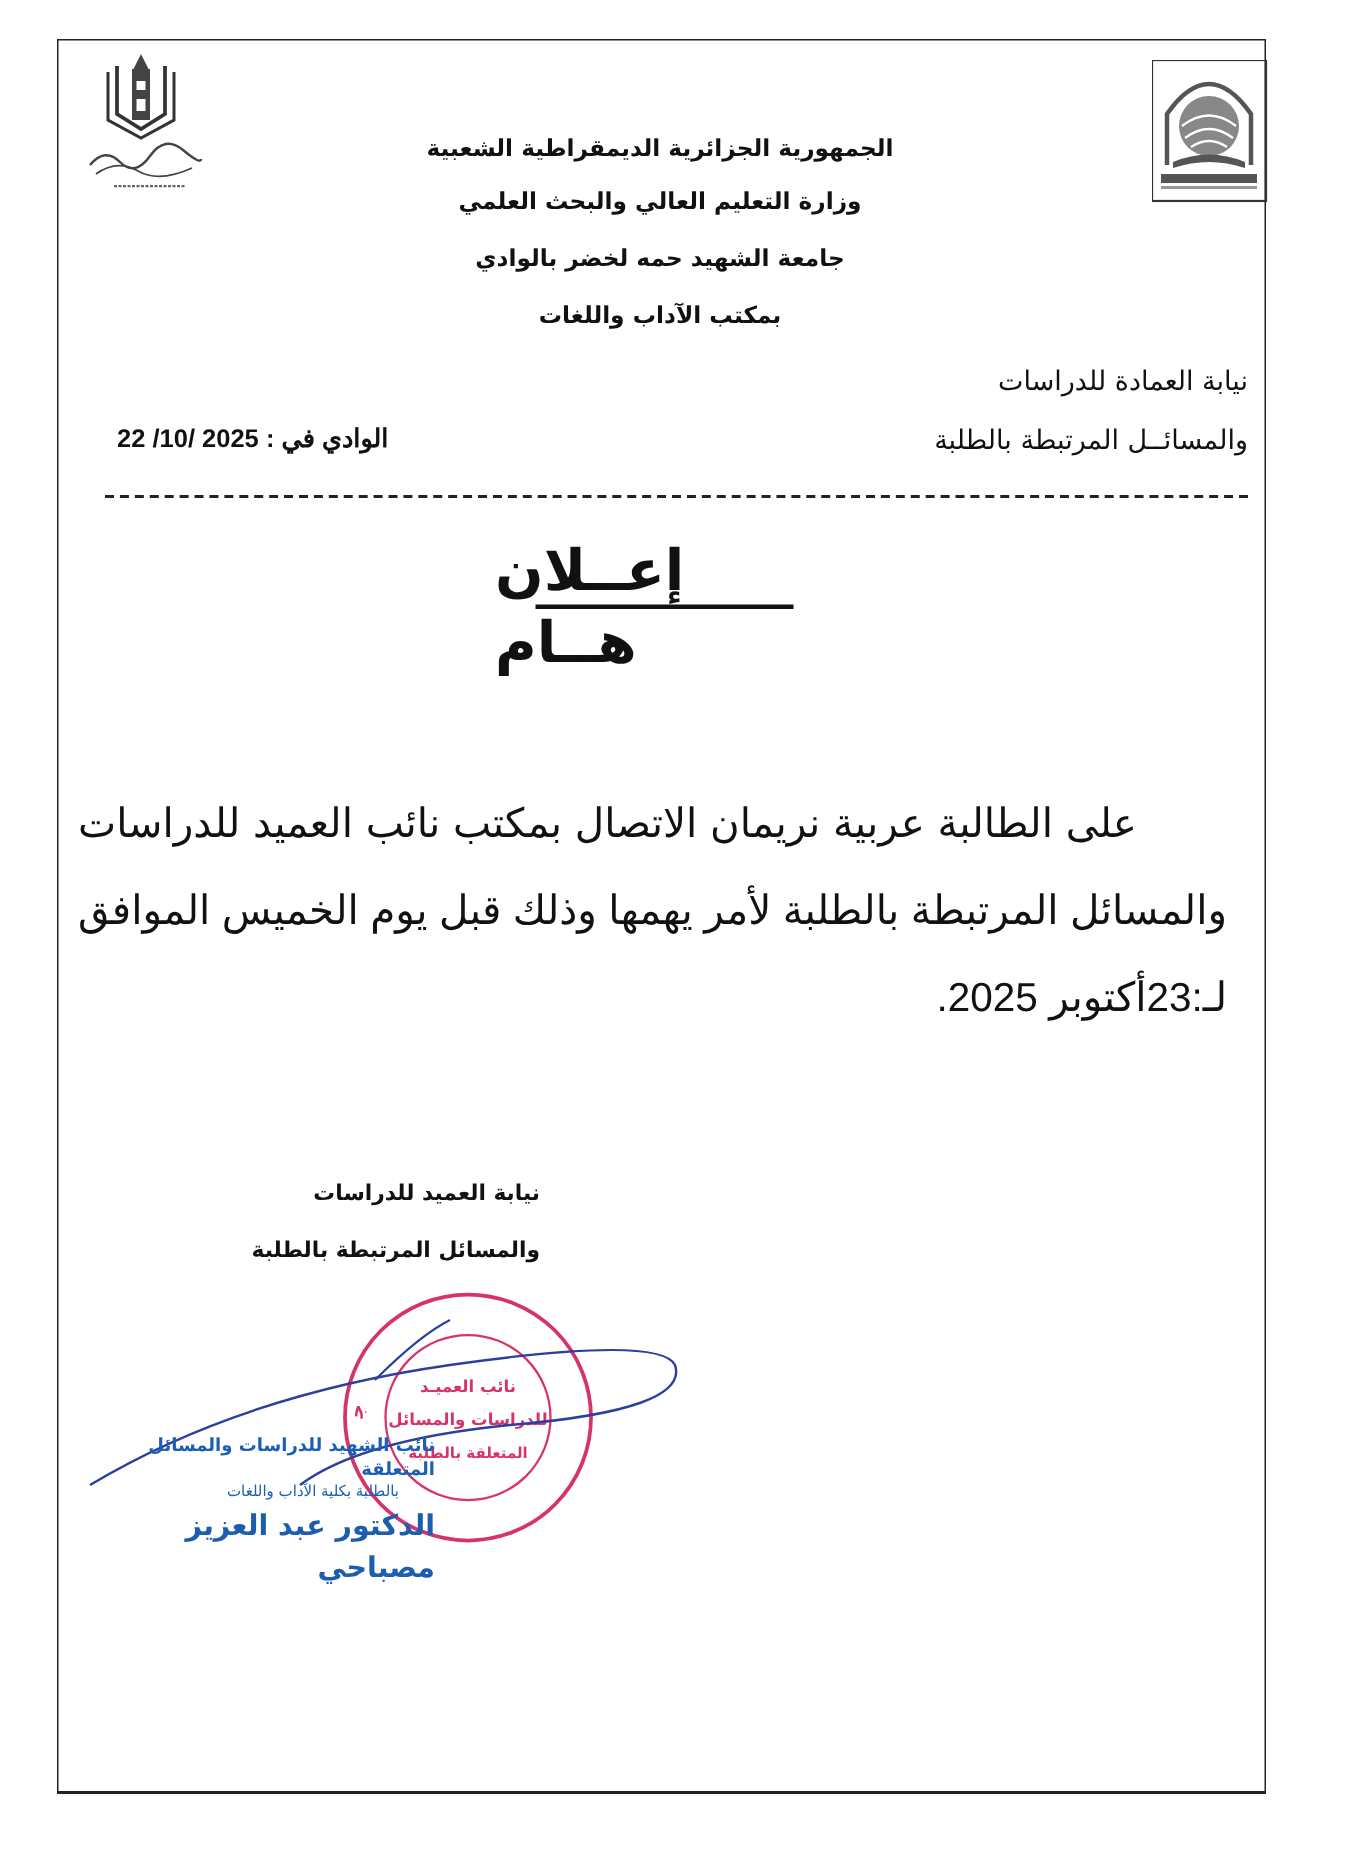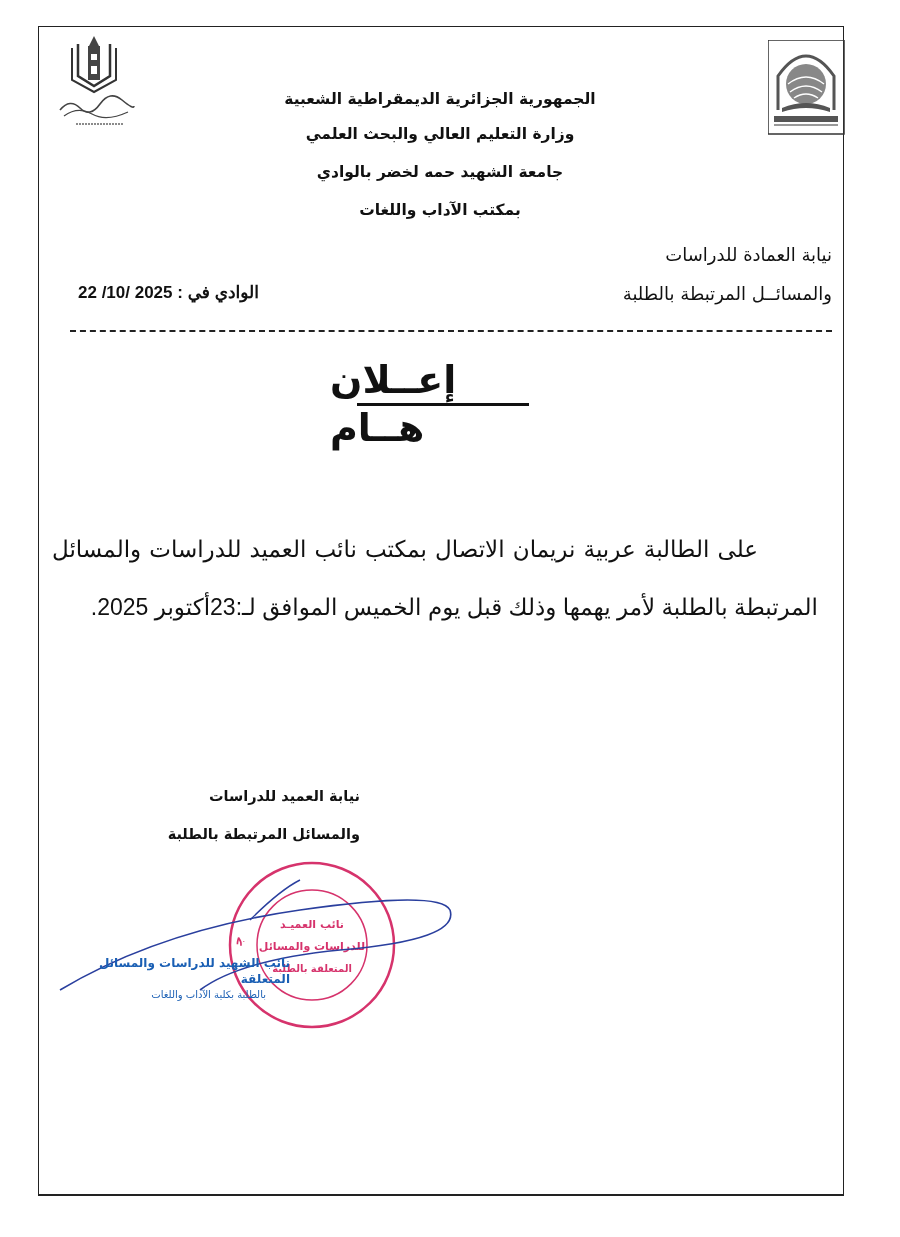--- a/index.html
+++ b/index.html
@@ -32,21 +32,21 @@
   .title {
     position: absolute; left: 330px; width: 230px; top: 356px; text-align: left;
     font-weight: bold; font-size: 38px; line-height: 48px;
     font-family: "DejaVu Sans", sans-serif;
   }
   .title-underline {
     position: absolute; left: 357px; top: 403px; width: 172px; height: 3px; background: #111;
   }
   .body-text {
     position: absolute; left: 52px; width: 766px; top: 520px;
-    font-family: "Liberation Sans", sans-serif; font-size: 23px; line-height: 58px;
+    font-family: "Liberation Sans", sans-serif; font-size: 27px; line-height: 58px;
     text-align: justify; text-align-last: right; color: #111;
   }
   .body-text p { margin: 0; }
   .sig-line {
     position: absolute; left: 150px; width: 210px; text-align: right;
     font-weight: bold; font-size: 14.5px;
   }
   .stamp { position: absolute; left: 222px; top: 858px; width: 180px; height: 175px; }
   .blue-sig { position: absolute; left: 50px; top: 955px; width: 240px; color: #1a5fb4; text-align: right; }
   .blue-sig .l1 { font-size: 12px; font-weight: bold; line-height: 16px; }
@@ -122,13 +122,14 @@
 </svg>
 
 <svg class="scribble" viewBox="0 0 420 140">
   <path d="M20 120 Q120 60 260 40 Q400 20 410 40 Q420 70 300 80 Q200 90 160 120" fill="none" stroke="#2a3f9e" stroke-width="1.6"></path>
   <path d="M210 50 Q240 20 260 10" fill="none" stroke="#2a3f9e" stroke-width="1.4"></path>
 </svg>
 
 <div class="blue-sig ar">
   <div class="l1">نائب الشهيد للدراسات والمسائل المتعلقة</div>
   <div class="l2">بالطلبة بكلية الآداب واللغات</div>
+  <div class="l3">الدكتور عبد العزيز مصباحي</div>
 </div>
 
 </body></html>

